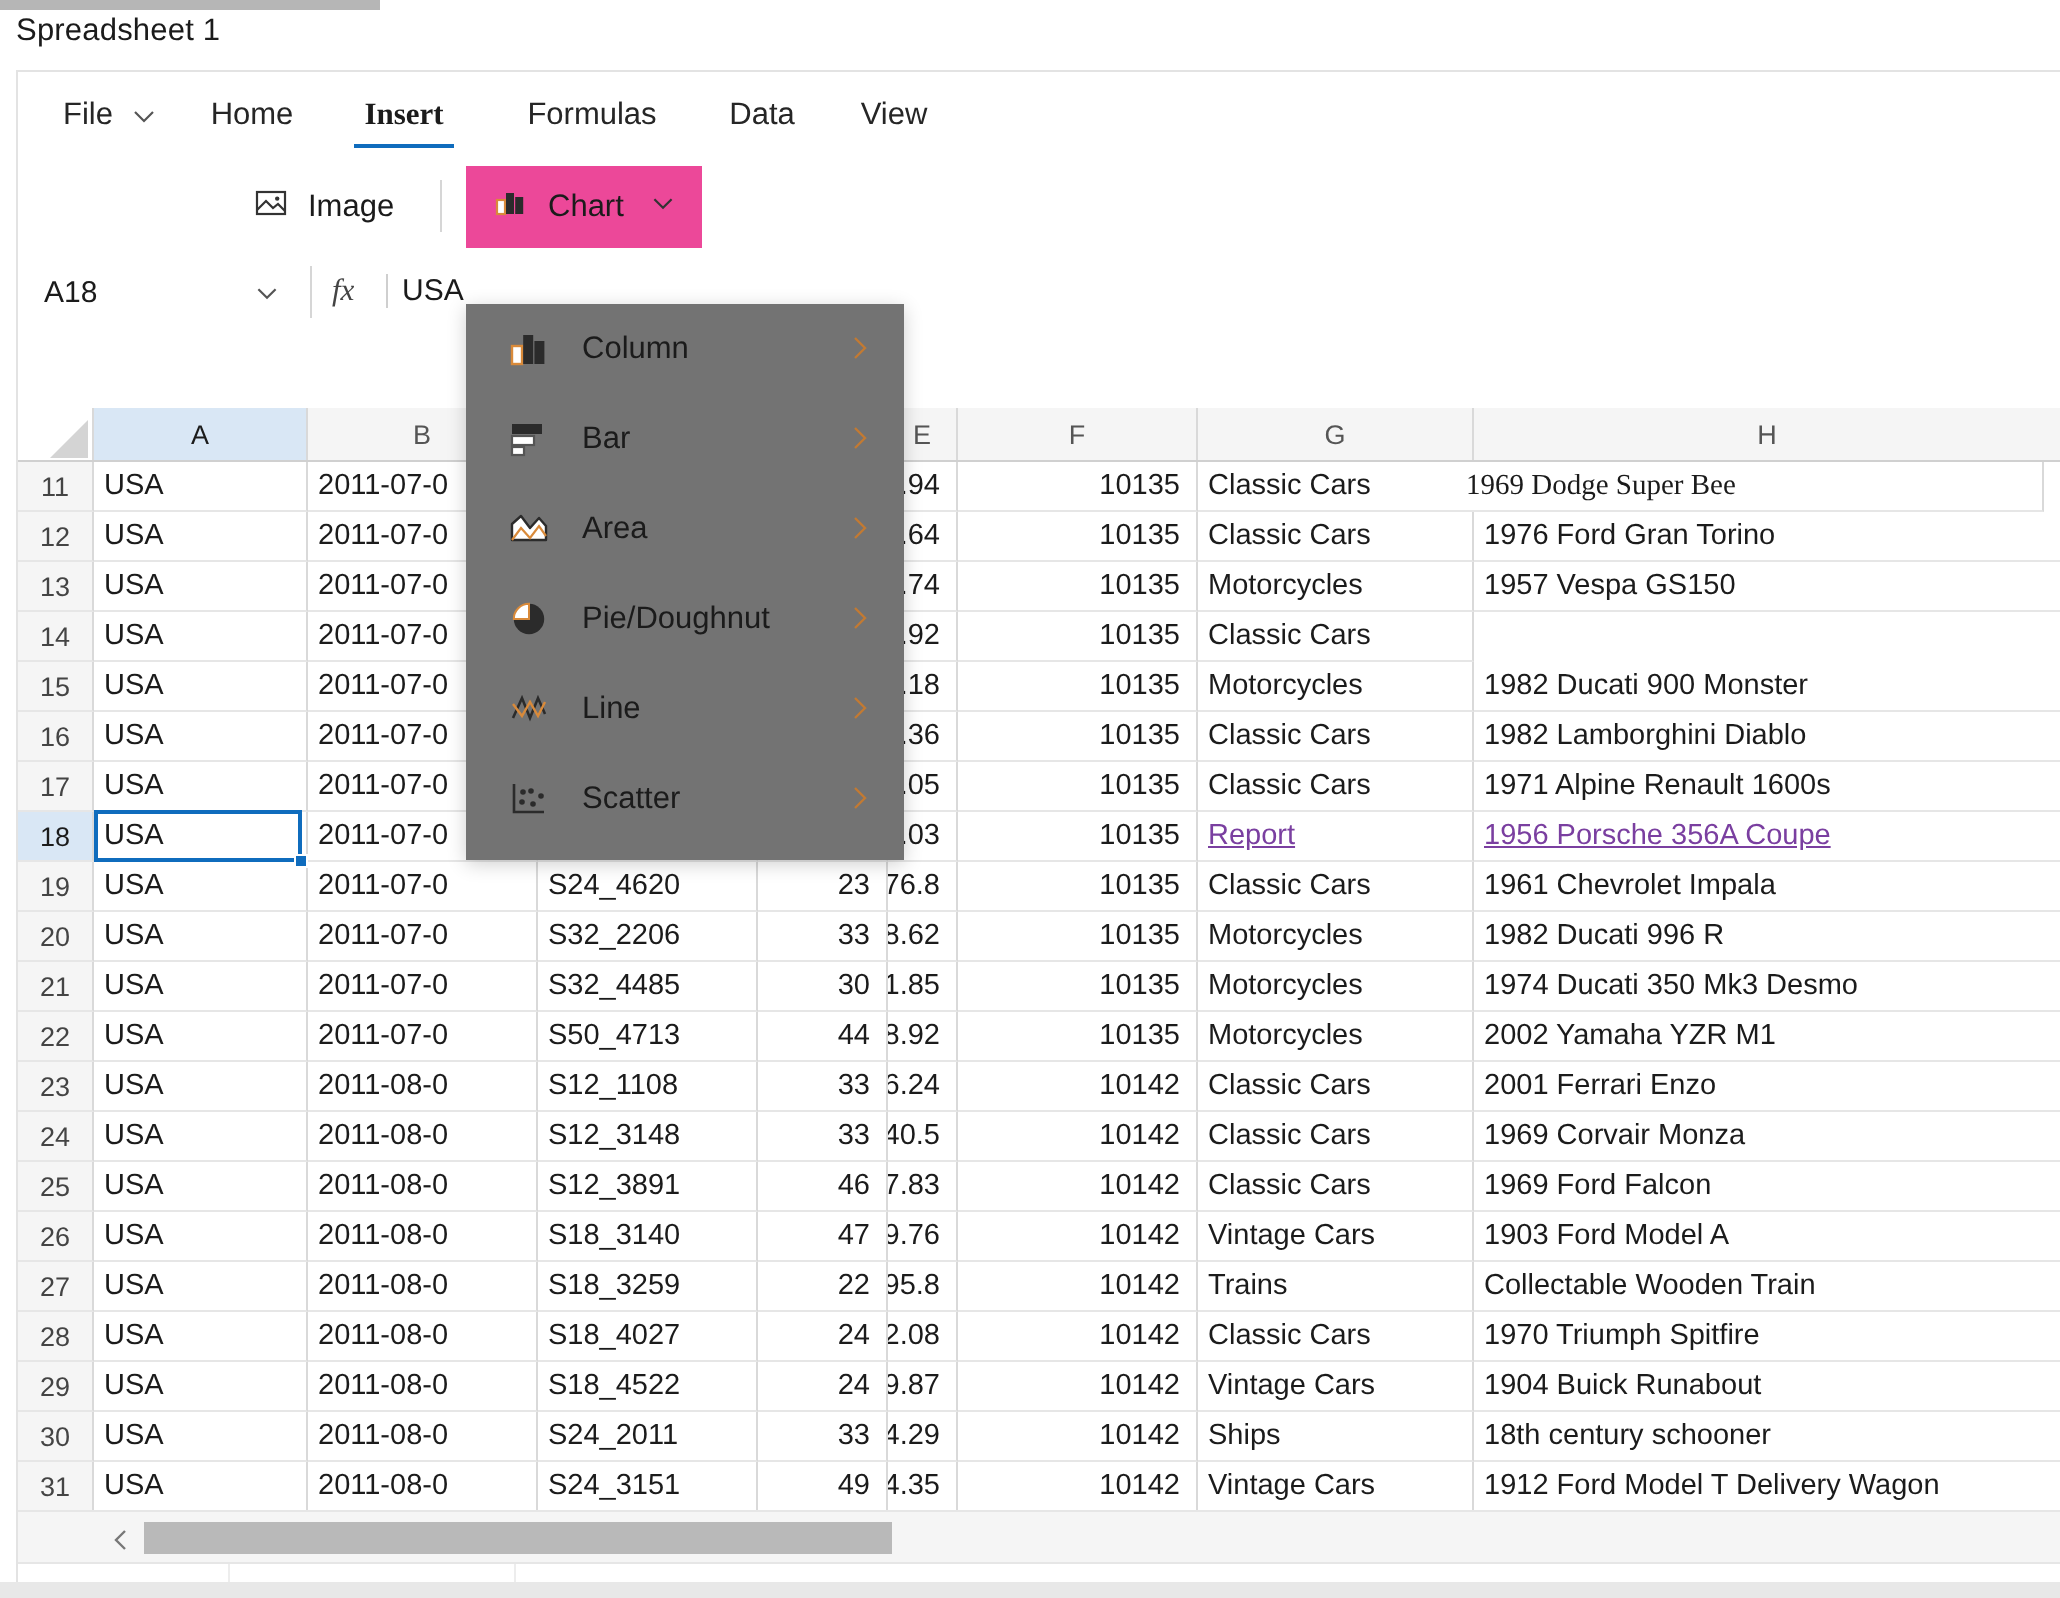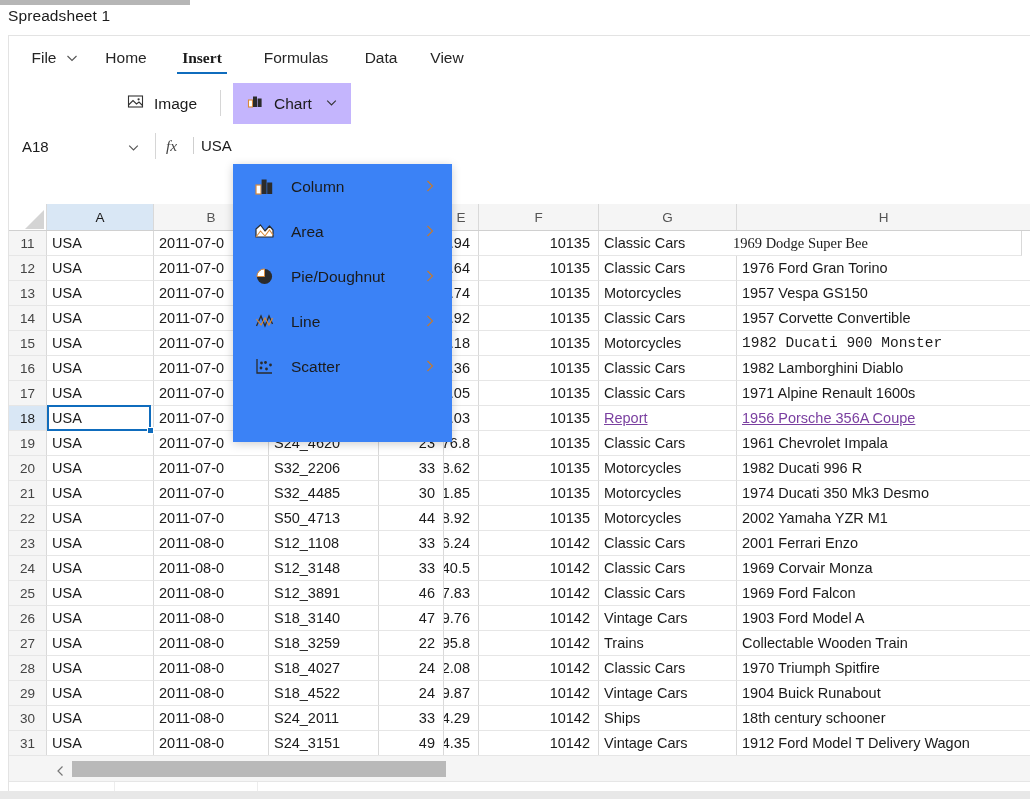--- a/index.html
+++ b/index.html
@@ -59,21 +59,21 @@
     background: #ffffff;
   }
   .rbtn {
     position: absolute; top: 4px; height: 41px;
     display: flex; align-items: center; gap: 9px;
     padding: 0 13px;
     font-size: 15.5px; color: #1b1b1b; cursor: default;
   }
   #btn-link  { left: 6px;   background: #f3f3f3; }
   #btn-image { left: 104px; background: #ffffff; }
-  #btn-chart { left: 224px; background: #c4b5fd; }
+  #btn-chart { left: 224px; background: #ec4899; }
   #rb-sep { position: absolute; left: 211px; top: 11px; width: 1px; height: 26px; background: #d6d6d6; }
 
   
   #formula-row {
     position: absolute; left: 0; top: 92px; width: 100%; height: 36px;
     background: #ffffff;
   }
   #name-box {
     position: absolute; left: 4px; top: 4px; width: 135px; height: 28px;
     display: flex; align-items: center;
@@ -150,23 +150,23 @@
     pointer-events: none;
   }
   #sel-handle {
     position: absolute; width: 7px; height: 7px;
     background: #0f6cbd; border: 1px solid #ffffff;
     pointer-events: none;
   }
 
   
   #chart-menu {
-    position: absolute; left: 224px; top: 128px;
+    position: absolute; left: 224px; top: 116px;
     width: 219px; height: 278px;
-    background: #3b82f6;
+    background: #737373;
     box-shadow: 0 2px 9px rgba(0,0,0,.19);
     z-index: 50;
   }
   .mitem {
     position: relative; height: 45px;
     display: flex; align-items: center;
     padding-left: 18px;
     font-size: 15.5px; color: #1b1b1b; cursor: default;
   }
   .mitem .micon { width: 26px; display: flex; align-items: center; justify-content: center; }
@@ -349,32 +349,31 @@
         </div>
         <div class="grow" style="top: 75px;">
           <div class="rnum">14</div>
           <div class="cell " style="left: 38px; width: 107px;">USA</div>
           <div class="cell " style="left: 145px; width: 115px;">2011-07-0</div>
           <div class="cell " style="left: 260px; width: 110px;"></div>
           <div class="cell num" style="left: 370px; width: 65px;"></div>
           <div class="cell num" style="left: 435px; width: 35px;">.92</div>
           <div class="cell num" style="left: 470px; width: 120px;">10135</div>
           <div class="cell " style="left: 590px; width: 138px;">Classic Cars</div>
-          <div class="cell " style="left: 728px; width: 294px;">1957 Corvette Convertible</div>
         </div>
         <div class="grow" style="top: 100px;">
           <div class="rnum">15</div>
           <div class="cell " style="left: 38px; width: 107px;">USA</div>
           <div class="cell " style="left: 145px; width: 115px;">2011-07-0</div>
           <div class="cell " style="left: 260px; width: 110px;"></div>
           <div class="cell num" style="left: 370px; width: 65px;"></div>
           <div class="cell num" style="left: 435px; width: 35px;">.18</div>
           <div class="cell num" style="left: 470px; width: 120px;">10135</div>
           <div class="cell " style="left: 590px; width: 138px;">Motorcycles</div>
-          <div class="cell " style="left: 728px; width: 294px; font-family: Liberation Mono, monospace;">1982 Ducati 900 Monster</div>
+          <div class="cell " style="left: 728px; width: 294px;">1982 Ducati 900 Monster</div>
         </div>
         <div class="grow" style="top: 125px;">
           <div class="rnum">16</div>
           <div class="cell " style="left: 38px; width: 107px;">USA</div>
           <div class="cell " style="left: 145px; width: 115px;">2011-07-0</div>
           <div class="cell " style="left: 260px; width: 110px;"></div>
           <div class="cell num" style="left: 370px; width: 65px;"></div>
           <div class="cell num" style="left: 435px; width: 35px;">.36</div>
           <div class="cell num" style="left: 470px; width: 120px;">10135</div>
           <div class="cell " style="left: 590px; width: 138px;">Classic Cars</div>
@@ -562,20 +561,35 @@
         </svg>
       </span>
       <span class="mlabel">Column</span>
       <span class="mchev">
         <svg width="14" height="14" viewBox="0 0 14 14">
             <path d="M4.5 2 L9.5 7 L4.5 12" fill="none" stroke="#c27a33" stroke-width="1.2"></path>
           </svg>
       </span>
     </div>
 
+    <div class="mitem">
+      <span class="micon">
+        <svg width="21" height="21" viewBox="0 0 21 21">
+          <rect x="2" y="3" width="15" height="5" fill="#2b2b2b"></rect>
+          <rect x="2" y="9" width="11" height="4.5" fill="#fff" stroke="#555" stroke-width="1.1"></rect>
+          <rect x="2" y="14.5" width="6" height="4" fill="#fff" stroke="#555" stroke-width="1.1"></rect>
+        </svg>
+      </span>
+      <span class="mlabel">Bar</span>
+      <span class="mchev">
+        <svg width="14" height="14" viewBox="0 0 14 14">
+            <path d="M4.5 2 L9.5 7 L4.5 12" fill="none" stroke="#c27a33" stroke-width="1.2"></path>
+          </svg>
+      </span>
+    </div>
 
     <div class="mitem">
       <span class="micon">
         <svg width="21" height="21" viewBox="0 0 21 21">
           <path d="M2 16 L2 8 L6.5 4 L11 10 L15.5 5 L19 9 L19 16 Z" fill="#fff" stroke="#2b2b2b" stroke-width="1.2" stroke-linejoin="round"></path>
           <path d="M2 16 L6.5 10 L11 15 L15.5 9 L19 14" fill="none" stroke="#d98a3a" stroke-width="1.1"></path>
         </svg>
       </span>
       <span class="mlabel">Area</span>
       <span class="mchev">

